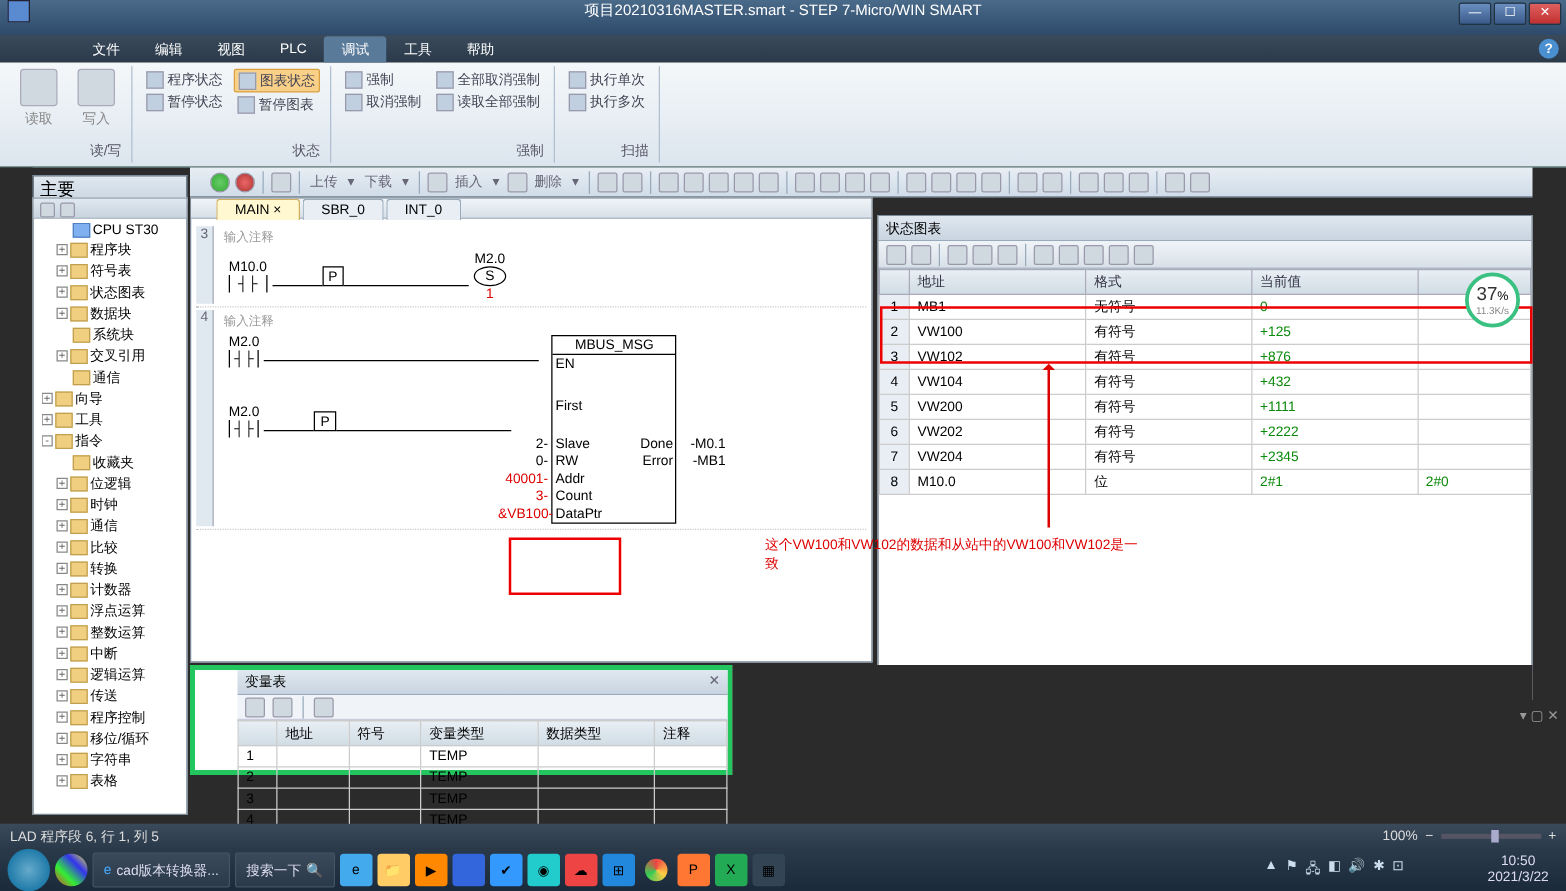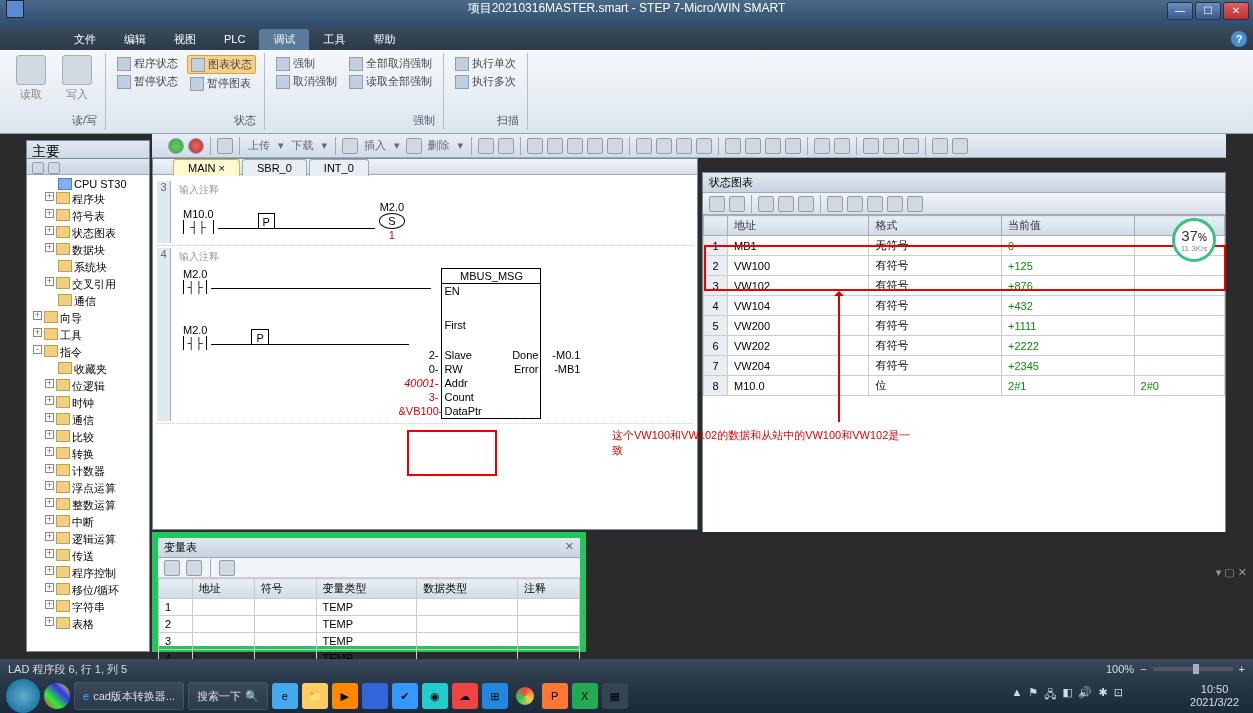--- a/index.html
+++ b/index.html
@@ -26,21 +26,21 @@
 .smallbtn .ic{width:14px;height:14px;background:#c0d0e0;border:1px solid #99a;display:inline-block;}
 .toolbar2{height:24px;background:linear-gradient(#e8eef4,#d0dce8);border-bottom:1px solid #9ab;display:flex;align-items:center;padding:0 16px;gap:4px;}
 .tb-ic{width:16px;height:16px;background:#d0d8e0;border:1px solid #99a;border-radius:2px;cursor:pointer;}
 .tb-ic.green{background:radial-gradient(#6c6,#3a3);border-radius:50%;}
 .tb-ic.red{background:radial-gradient(#e66,#a33);border-radius:50%;}
 .tb-sep{width:1px;height:18px;background:#9ab;margin:0 2px;}
 .tb-txt{color:#667;font-size:11px;padding:0 2px;}
 .sidepanel{position:absolute;left:26px;top:158px;width:124px;height:494px;background:#fff;border:1px solid #7a8a9a;}
 .sidepanel-title{background:linear-gradient(#e0e8f0,#c8d4e0);padding:2px 5px;border-bottom:1px solid #9ab;font-size:14px;}
 .tree{padding:2px;overflow:auto;height:calc(100% - 36px);}
-.tree .node{white-space:nowrap;padding:1px 0 1px 4px;cursor:pointer;display:flex;align-items:flex-start;gap:2px;}
+.tree .node{white-space:nowrap;padding:1px 0 1px 4px;cursor:pointer;display:flex;align-items:center;gap:2px;}
 .tree .node.l1{padding-left:16px;}
 .tree .ex{width:9px;height:9px;border:1px solid #888;display:inline-block;text-align:center;line-height:7px;font-size:9px;color:#666;background:#fff;}
 .tree .fic{width:14px;height:12px;background:#f0d080;border:1px solid #c0a050;display:inline-block;}
 .tree .fic.blue{background:#80b0f0;border-color:#5080c0;}
 .left-strip{position:absolute;left:0;top:134px;width:26px;height:518px;background:#2b2b2b;}
 .editor{position:absolute;left:152px;top:158px;width:546px;height:372px;background:#fff;border:1px solid #7a8a9a;}
 .ed-tabs{height:16px;background:linear-gradient(#f0f4f8,#d8e0e8);display:flex;align-items:flex-start;padding-left:20px;border-bottom:1px solid #9ab;}
 .ed-tab{padding:2px 14px;border:1px solid #9ab;border-bottom:none;background:#e8eef4;margin-right:2px;border-radius:3px 3px 0 0;cursor:pointer;font-size:11px;}
 .ed-tab.active{background:#fff8d0;border-color:#d0b060;}
 .ladder{padding:4px;overflow:auto;height:calc(100% - 20px);position:relative;}
@@ -67,21 +67,21 @@
 .sc-grid td{border:1px solid #ccc;padding:2px 6px;}
 .sc-grid .rn{background:#e8eef4;text-align:center;width:24px;}
 .sc-grid .val{color:#0a8a0a;}
 .sc-tabs{position:absolute;bottom:0;left:0;right:0;height:20px;background:#e8eef4;border-top:1px solid #aab;display:flex;align-items:center;padding-left:6px;gap:4px;}
 .annotation{position:absolute;color:#d00;font-size:14px;z-index:10;}
 .arrow-down{position:absolute;width:2px;background:#d00;z-index:9;}
 .arrow-down::after{content:"";position:absolute;bottom:100%;left:-4px;border:5px solid transparent;border-bottom-color:#d00;}
 .badge{position:absolute;width:44px;height:44px;border-radius:50%;border:3px solid #3ac080;background:#fff;display:flex;flex-direction:column;align-items:center;justify-content:center;z-index:11;}
 .badge .num{font-size:15px;color:#333;}
 .badge .rate{font-size:8px;color:#888;}
-.var-table{position:absolute;left:152px;top:532px;width:434px;height:120px;background:#fff;border:6px solid #22c55e;}
+.var-table{position:absolute;left:152px;top:532px;width:434px;height:88px;background:#fff;border:4px solid #22c55e;padding-left:34px;}
 .vt-title{background:linear-gradient(#e0e8f0,#c8d4e0);padding:2px 6px;display:flex;justify-content:space-between;border-bottom:1px solid #9ab;}
 .vt-tools{height:20px;background:#f0f4f8;display:flex;align-items:center;gap:6px;padding:0 6px;border-bottom:1px solid #ccd;}
 .vt-grid th,.vt-grid td{border:1px solid #ccc;padding:2px 6px;font-size:11px;text-align:left;}
 .vt-grid th{background:linear-gradient(#e8eef4,#d0dce4);font-weight:normal;}
 .vt-grid{width:100%;border-collapse:collapse;}
 .dark-strip{position:absolute;background:#2b2b2b;}
 .statusbar{position:absolute;left:0;bottom:34px;width:100%;height:20px;background:linear-gradient(#3a4a5a,#2a3a4a);color:#ddd;display:flex;align-items:center;padding:0 8px;font-size:11px;justify-content:space-between;}
 .statusbar .zoom{display:flex;align-items:center;gap:6px;}
 .taskbar{position:absolute;left:0;bottom:0;width:100%;height:34px;background:linear-gradient(#2a3a4a,#1a2a3a);display:flex;align-items:center;padding:0 6px;gap:4px;}
 .taskbar .orb{width:34px;height:34px;border-radius:50%;background:radial-gradient(#6ac,#069);cursor:pointer;}
@@ -349,21 +349,21 @@
                   <span>Done</span>
                   <span style="position:absolute;right:-40px;">-M0.1</span>
                 </div>
                 <div class="row">
                   <span class="left" style="position:absolute;left:-44px;text-align:right;width:40px;">0-</span>
                   <span>RW</span>
                   <span>Error</span>
                   <span style="position:absolute;right:-40px;">-MB1</span>
                 </div>
                 <div class="row">
-                  <span class="left" style="color:#d00;position:absolute;left:-44px;text-align:right;width:40px;font-style:italic;">40001-</span>
+                  <span class="left" style="color:#d00;position:absolute;left:-44px;text-align:right;width:40px;">40001-</span>
                   <span>Addr</span>
                 </div>
                 <div class="row">
                   <span class="left" style="color:#d00;position:absolute;left:-44px;text-align:right;width:40px;">3-</span>
                   <span>Count</span>
                 </div>
                 <div class="row">
                   <span class="left" style="color:#d00;position:absolute;left:-44px;text-align:right;width:40px;">&amp;VB100-</span>
                   <span>DataPtr</span>
                 </div>

